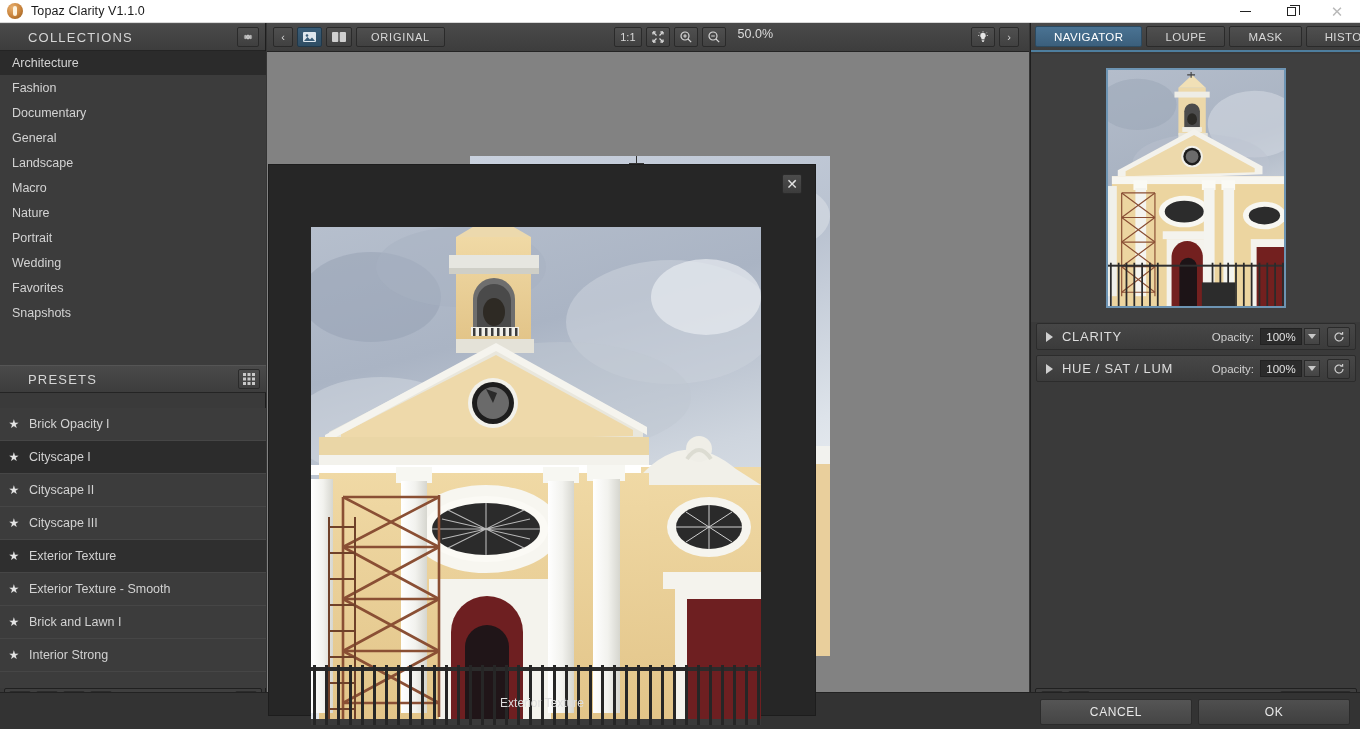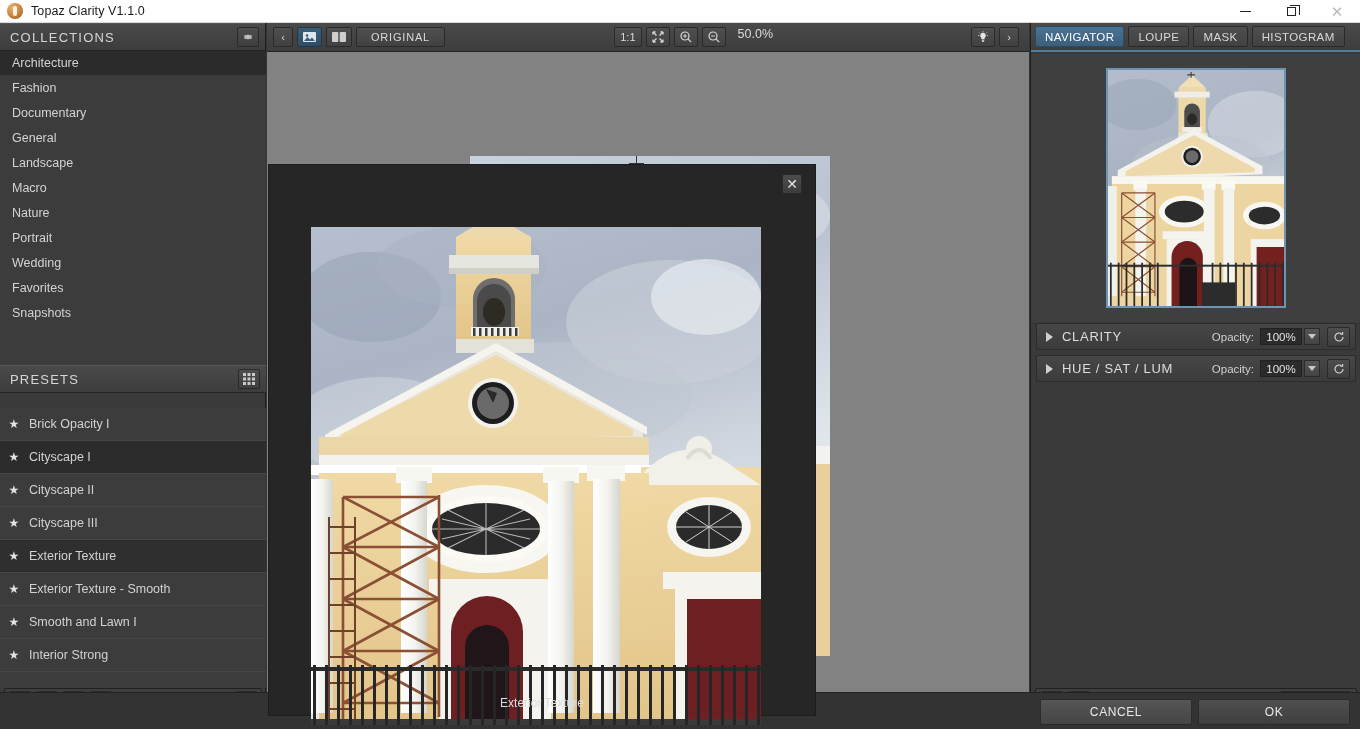--- a/index.html
+++ b/index.html
@@ -54,21 +54,21 @@
 
   
   .left-panel {
     position: absolute; left: 0; top: 23px; width: 266px; height: 706px;
     background: #3a3a3a;
     border-right: 1px solid #1e1e1e;
   }
   .panel-header {
     height: 28px; background: linear-gradient(#4a4a4a, #3d3d3d);
     border-bottom: 1px solid #242424; border-top: 1px solid #555;
-    display: flex; align-items: center; padding: 0 6px 0 10px;
+    display: flex; align-items: center; padding: 0 6px 0 28px;
   }
   .panel-header .ph-title {
     font-size: 13px; color: #d6d6d6; letter-spacing: 1.2px;
   }
   .ph-btn {
     margin-left: auto; width: 22px; height: 20px;
     background: linear-gradient(#4e4e4e,#3f3f3f);
     border: 1px solid #2a2a2a; border-radius: 2px;
     display: flex; align-items: center; justify-content: center;
   }
@@ -195,21 +195,21 @@
   .right-panel {
     position: absolute; left: 1030px; top: 23px; width: 330px; height: 706px;
     background: #3a3a3a; border-left: 1px solid #1e1e1e;
   }
   .rp-tabs {
     height: 29px; background: linear-gradient(#4a4a4a,#3d3d3d);
     border-bottom: 2px solid #4e7e9e;
     display: flex; align-items: center; padding: 0 4px; gap: 4px;
   }
   .rp-tab {
-    height: 21px; padding: 0 9px;
+    height: 21px; padding: 0 18px;
     border: 1px solid #2a2a2a; border-radius: 2px;
     background: linear-gradient(#4f4f4f,#414141);
     display: flex; align-items: center;
     font-size: 11.5px; color: #d8d8d8; letter-spacing: .4px;
   }
   .rp-tab.active { background: linear-gradient(#4a7393,#3b5f7c); border-color: #2c4a60; color:#ffffff; }
 
   .navigator {
     position: absolute; left: 0; top: 31px; width: 330px; height: 268px;
     background: #3f3f3f;
@@ -391,21 +391,21 @@
       <div class="preset-item hl">
         <span class="star">★</span>
         <span>Exterior Texture</span>
       </div>
       <div class="preset-item">
         <span class="star">★</span>
         <span>Exterior Texture - Smooth</span>
       </div>
       <div class="preset-item">
         <span class="star">★</span>
-        <span>Smooth and Lawn I</span>
+        <span>Brick and Lawn I</span>
       </div>
       <div class="preset-item">
         <span class="star">★</span>
         <span>Interior Strong</span>
       </div>
     </div>
 
     <div class="left-toolbar">
       <div class="tb-btn">
         <svg width="11" height="11" viewBox="0 0 11 11">

